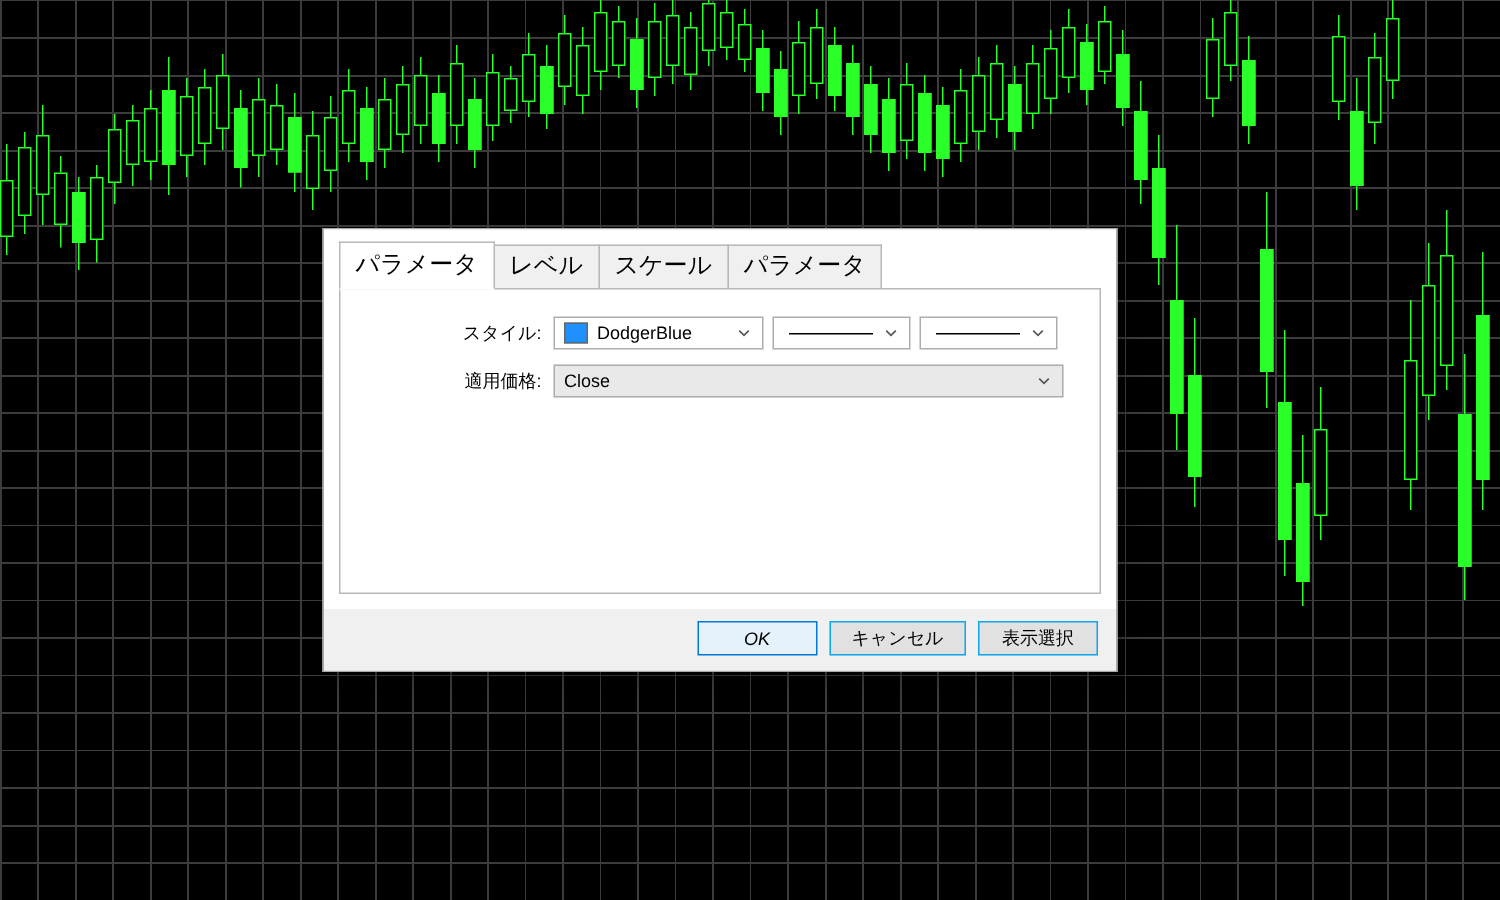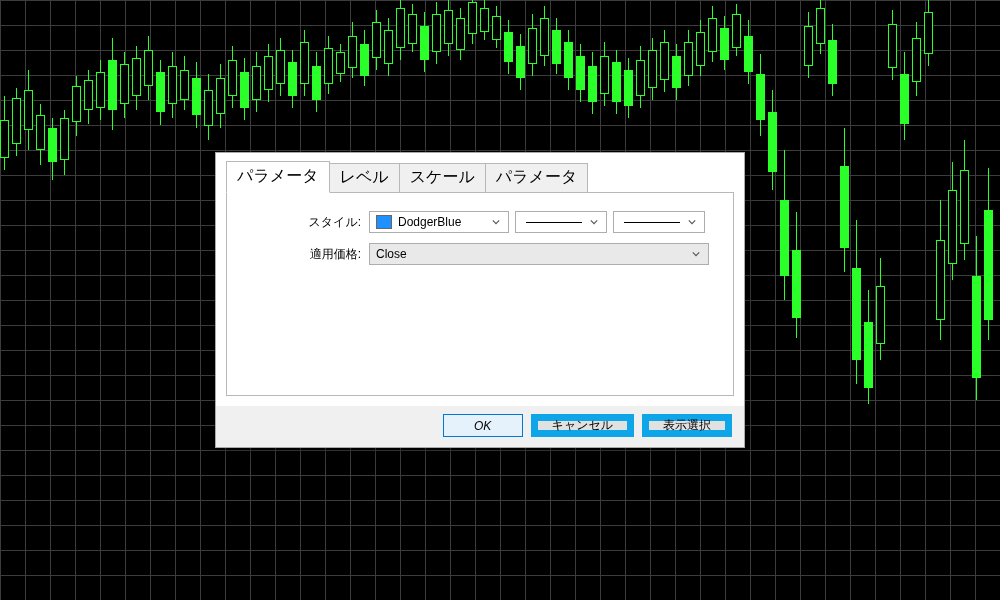--- a/index.html
+++ b/index.html
@@ -122,21 +122,21 @@
   }
   .linesel.thick .sample { border-top-width: 1px; }
 
   .button-row {
     display: flex; justify-content: flex-end; gap: 8px;
     padding: 8px 12px 10px 12px;
     background: #f0f0f0;
   }
   .btn {
     min-width: 80px; height: 23px;
-    border: 7px solid #0ea5e9; background: #e1e1e1;
+    border: 1px solid #0ea5e9; background: #e1e1e1;
     font-size: 12px; cursor: pointer;
     display: flex; align-items: center; justify-content: center;
     padding: 0 14px;
   }
   .btn.primary { border: 1px solid #0078d7; background: #e5f1fb; font-style: italic; }
 </style>
 </head>
 <body>
 
 <div class="chart-bg"></div>

